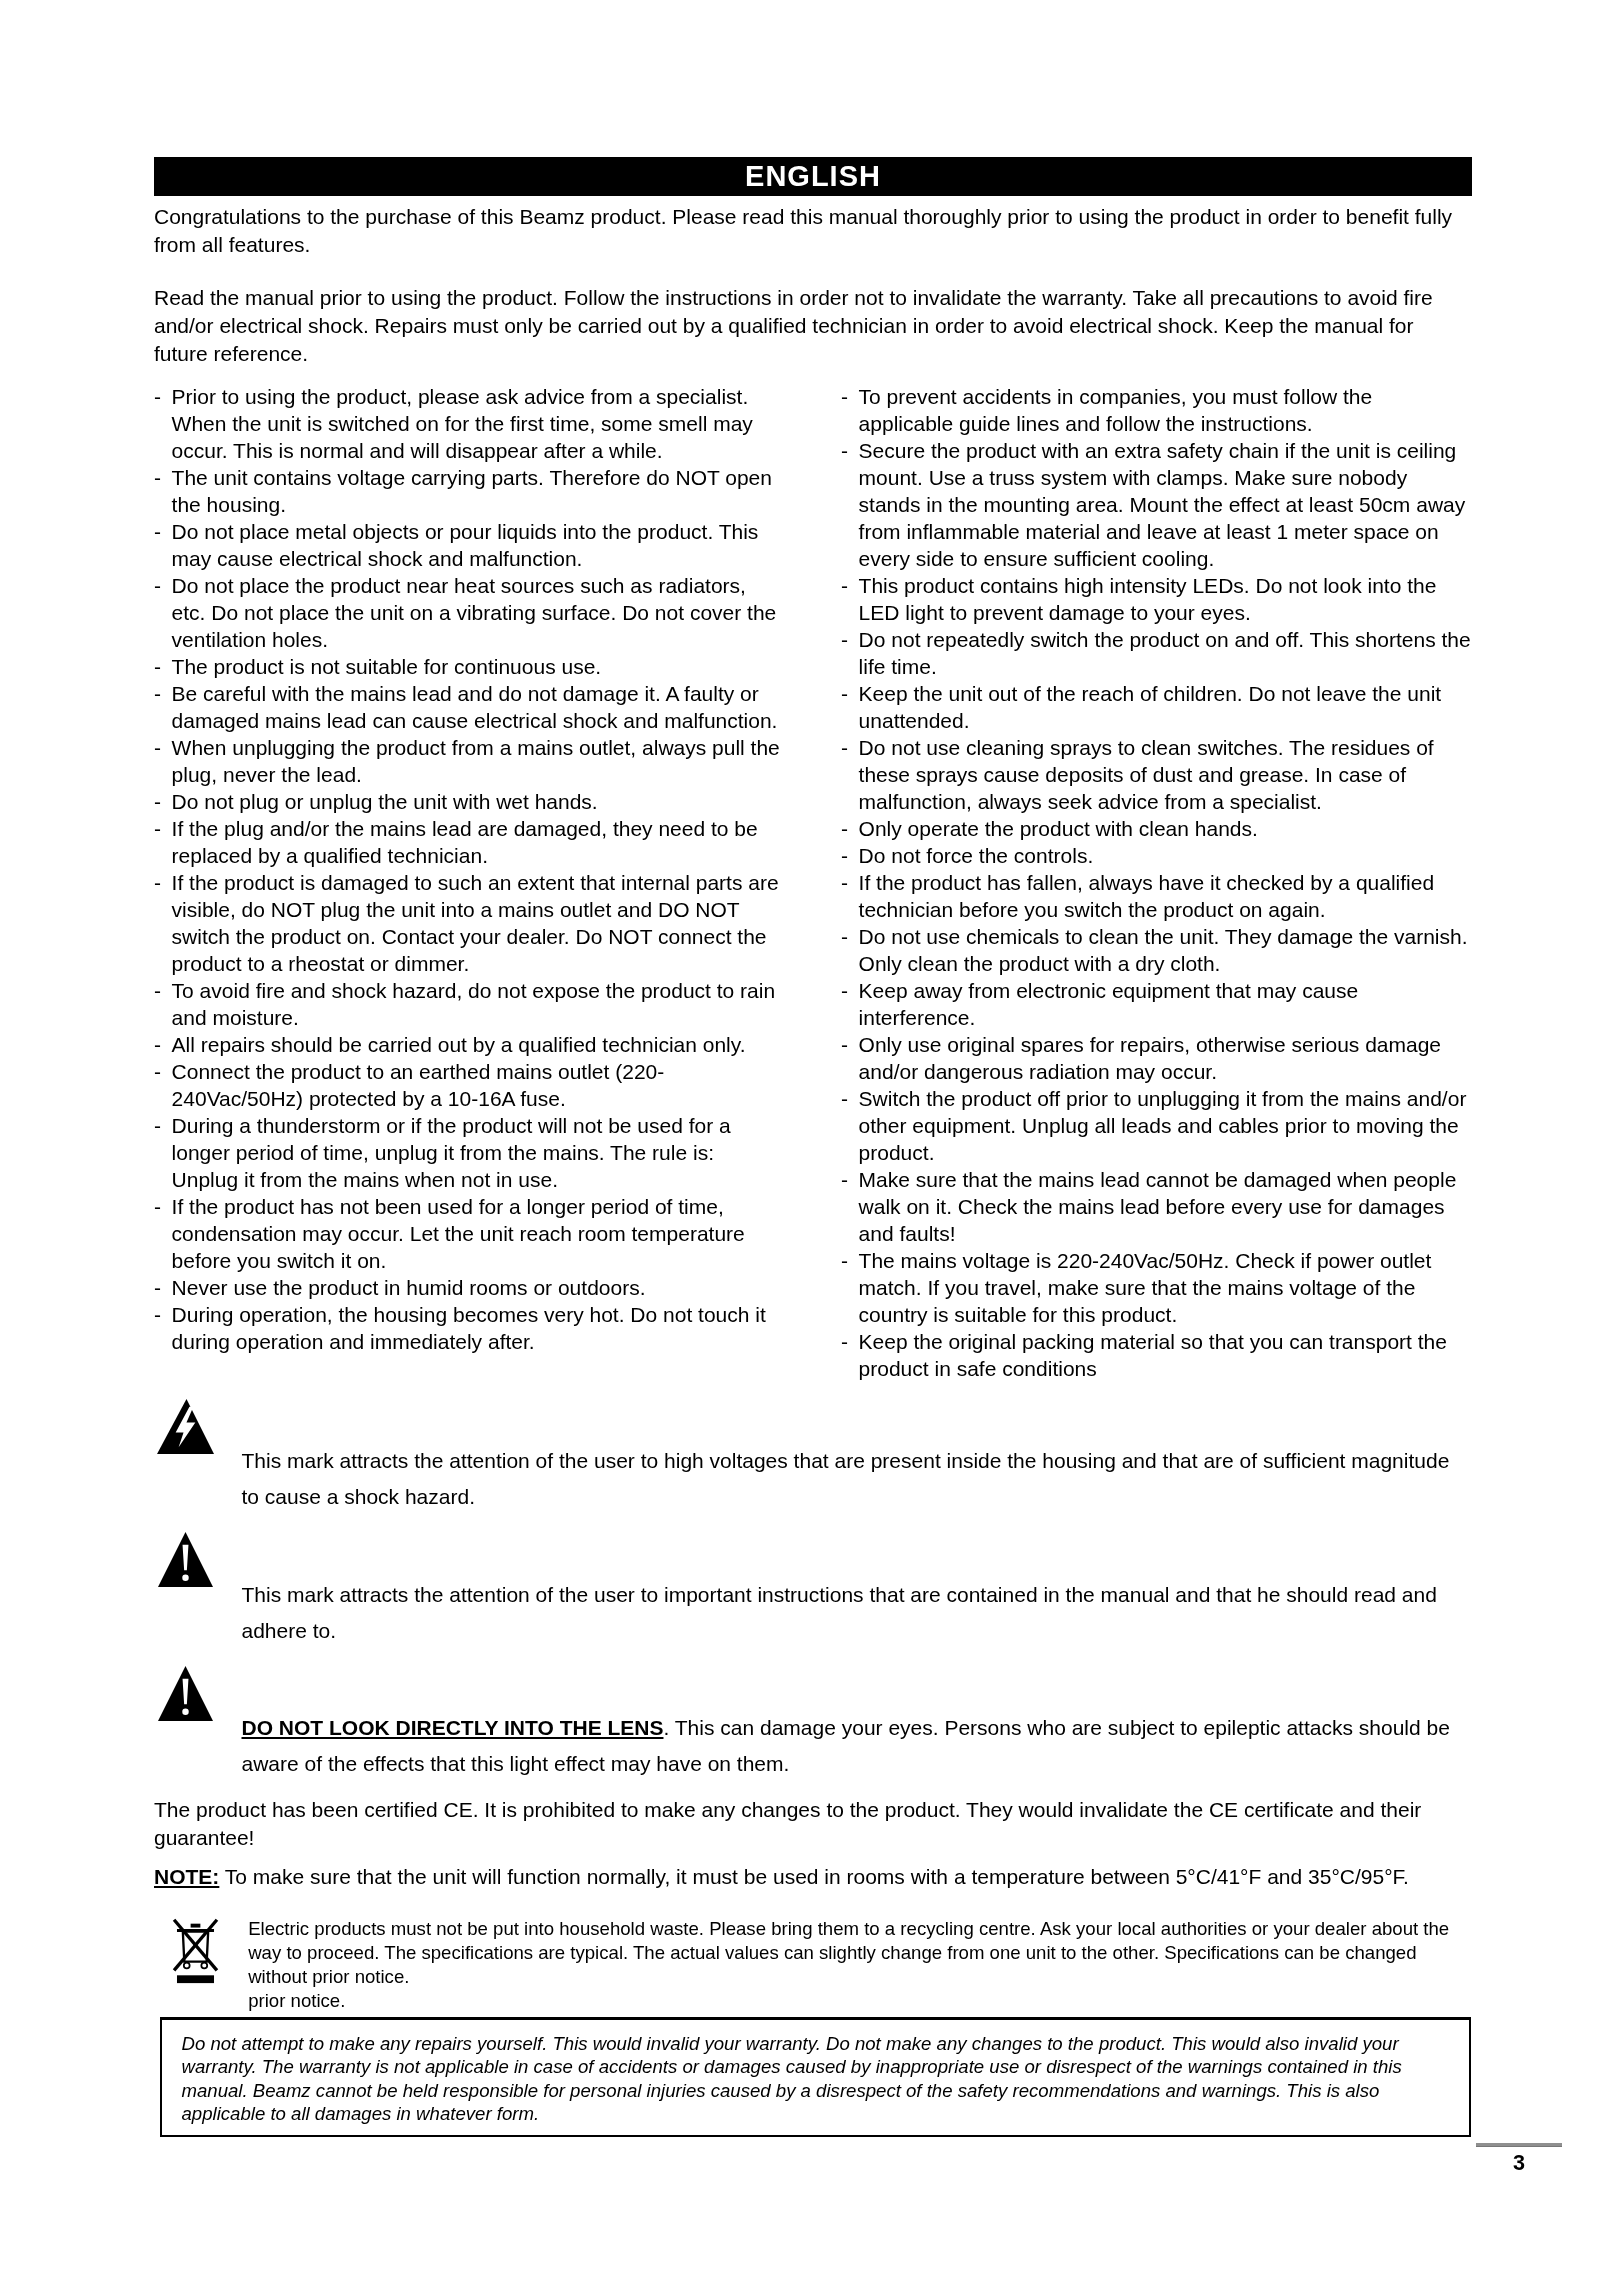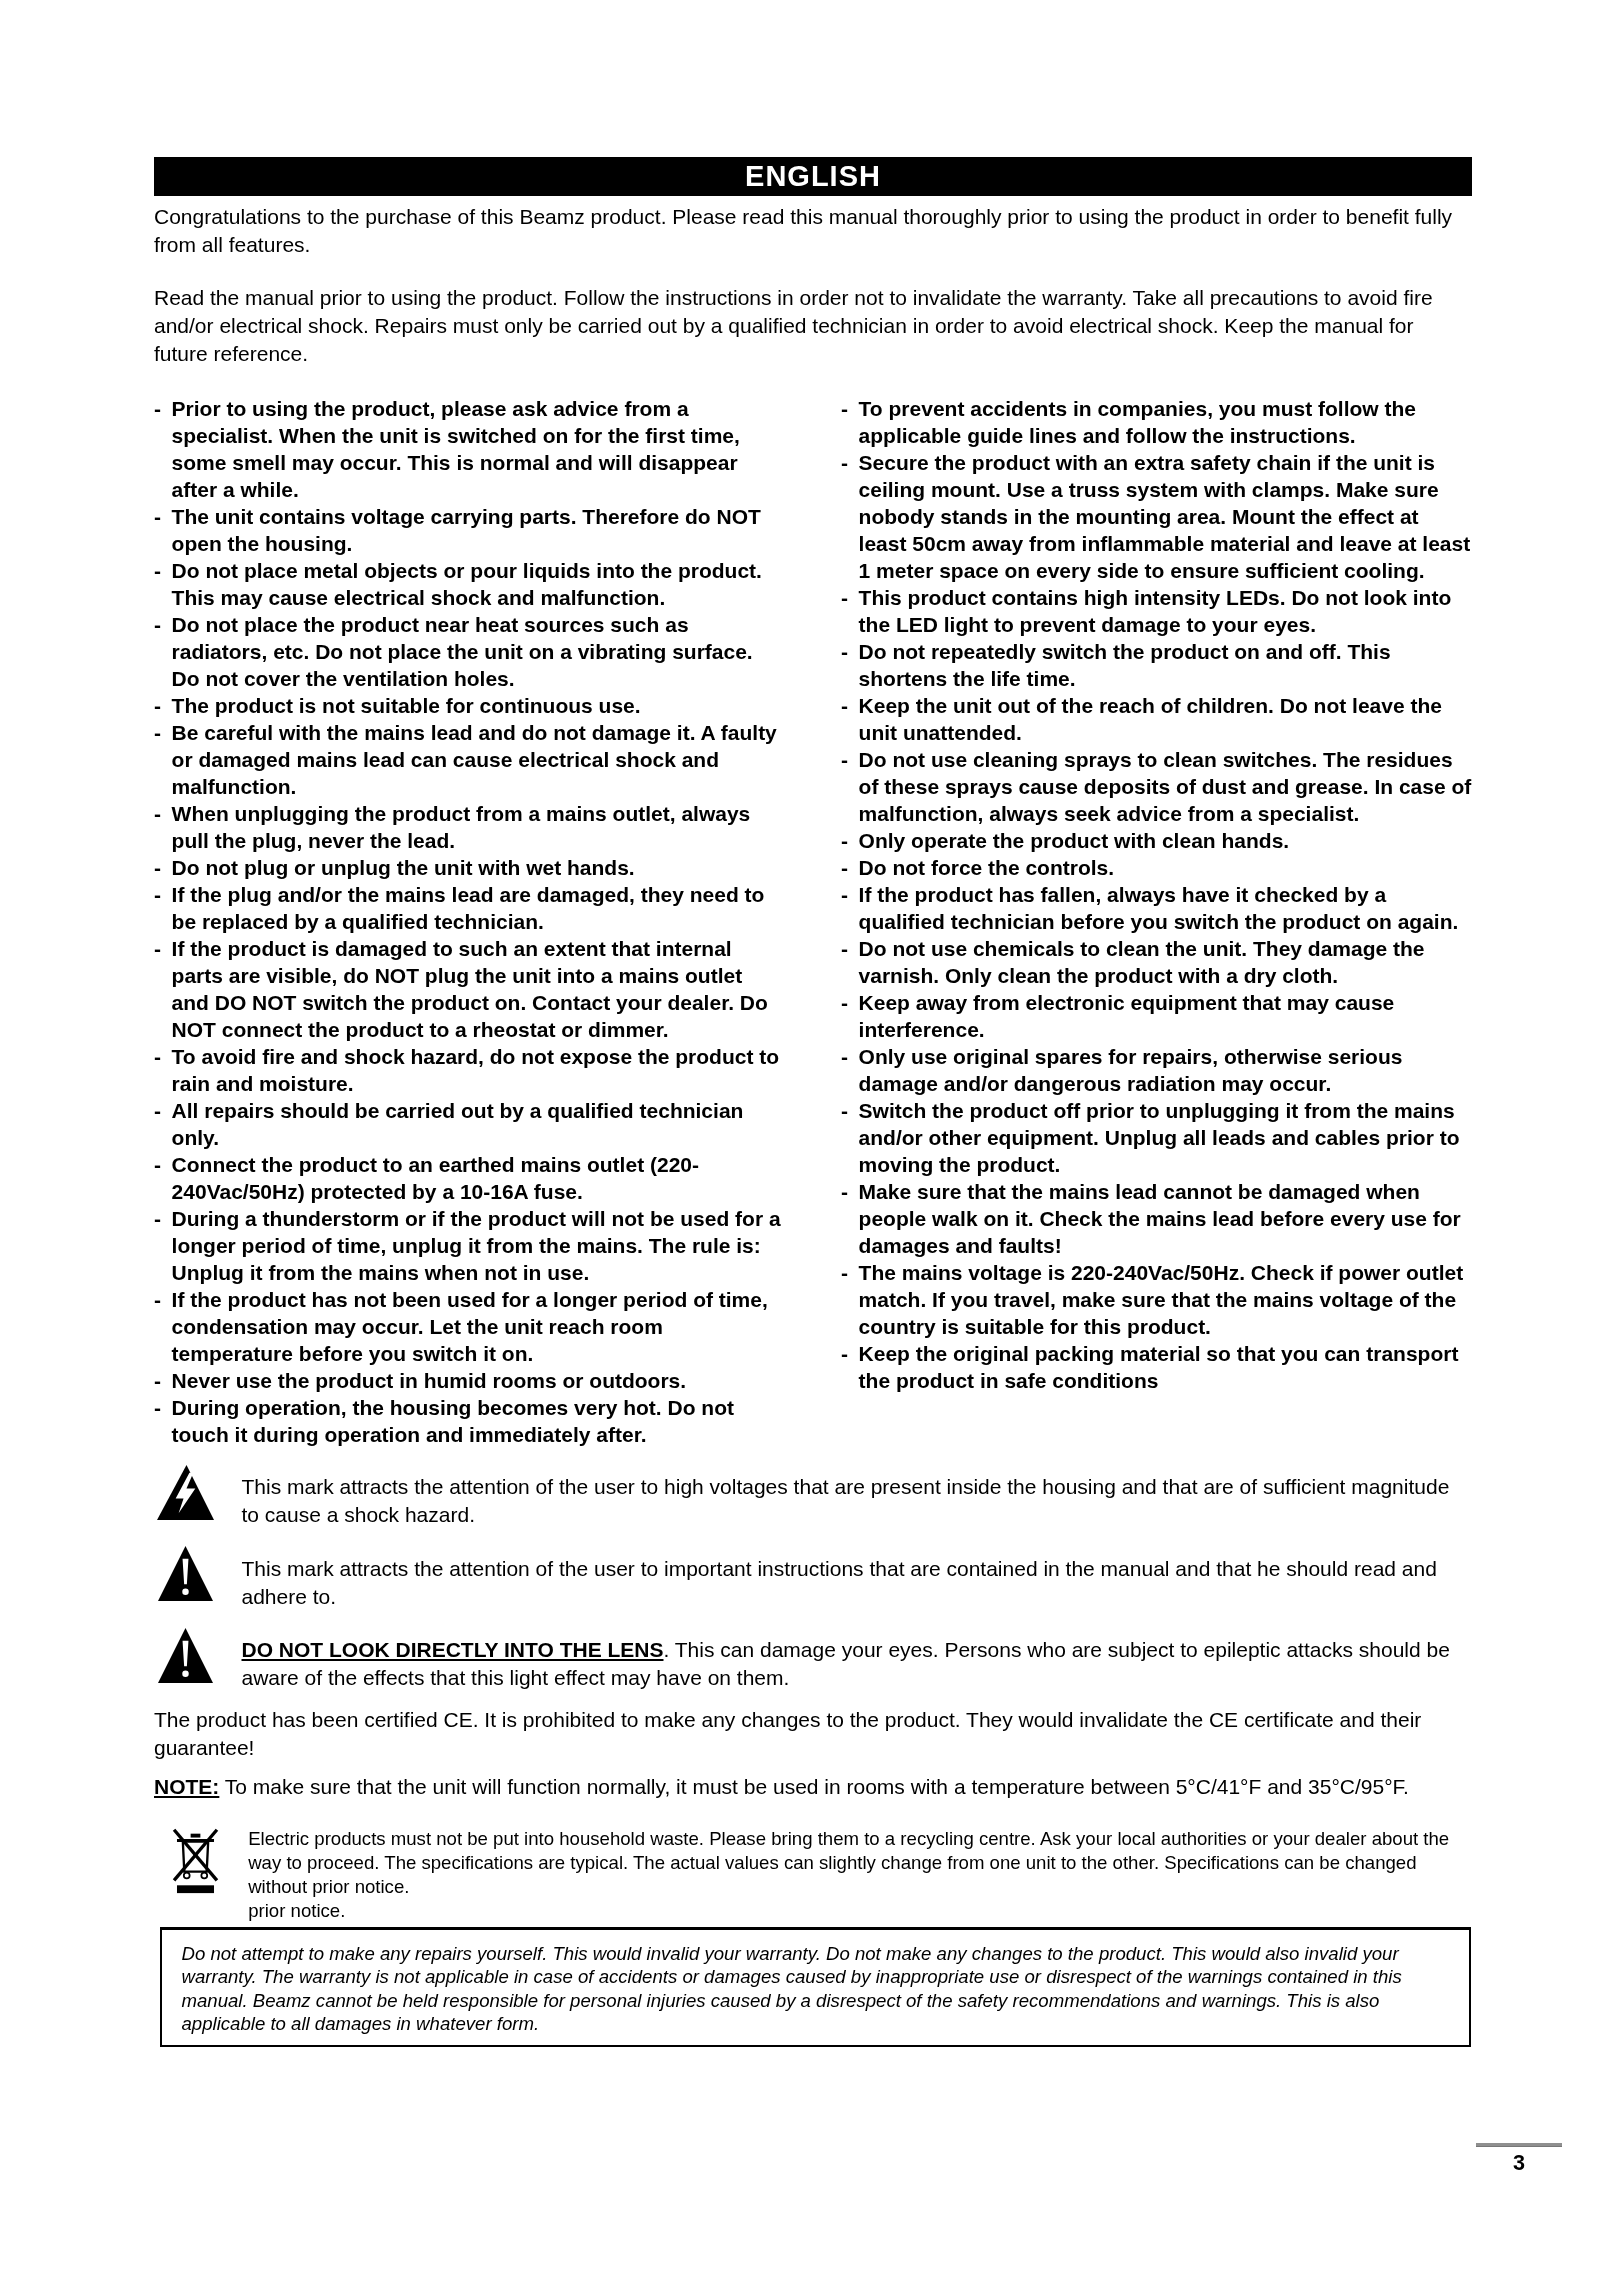--- a/index.html
+++ b/index.html
@@ -13,29 +13,29 @@
   .content{position:absolute;left:154px;top:157px;width:1318px;}
   .lang-bar{
     height:39px;background:#000;color:#fff;
     text-align:center;line-height:39px;
     font-size:29px;font-weight:bold;letter-spacing:1px;
   }
   p{margin:0;}
   .intro{font-size:21px;line-height:28px;}
   .intro.first{margin-top:6.9px;}
   .intro.second{margin-top:25px;}
-  .columns{display:flex;margin-top:27px;font-weight:bold;}
+  .columns{display:flex;margin-top:15px;}
   .col{list-style:none;margin:0;padding:0;width:635px;font-size:21px;line-height:27px;}
   .col.left{margin-right:56px;}
   .col li{position:relative;padding-left:17.6px;}
   .col li::before{content:"-";position:absolute;left:0;top:0;}
   .warning-row{display:flex;align-items:flex-start;margin-top:25.5px;}
   .warning-row.first{margin-top:25.5px;}
   .warning-icon{flex:0 0 59px;width:59px;height:57px;margin-left:2px;margin-top:-9.8px;}
-  .warning-text{margin-left:26.5px;font-size:21px;line-height:28px;}
+  .warning-text{margin-left:26.5px;font-size:21px;line-height:36px;margin-top:36px;}
   .bold{font-weight:bold;text-decoration:underline;}
   .ce{margin-top:13.7px;font-size:21px;line-height:28px;}
   .note{margin-top:10.8px;font-size:21px;line-height:28px;}
   .recycle-row{display:flex;align-items:flex-start;margin-top:26px;}
   .recycle-icon{flex:0 0 55px;width:55px;height:76px;margin-left:13.7px;margin-top:-5.9px;}
   .recycle-text{margin-left:25.5px;font-size:18.6px;line-height:24px;width:1223px;}
   .warranty-box{
     margin-top:3.9px;margin-left:5.9px;width:1268px;
     border:2px solid #000;border-top-width:3.9px;
     padding:11.8px 19.6px 9.8px 19.6px;

